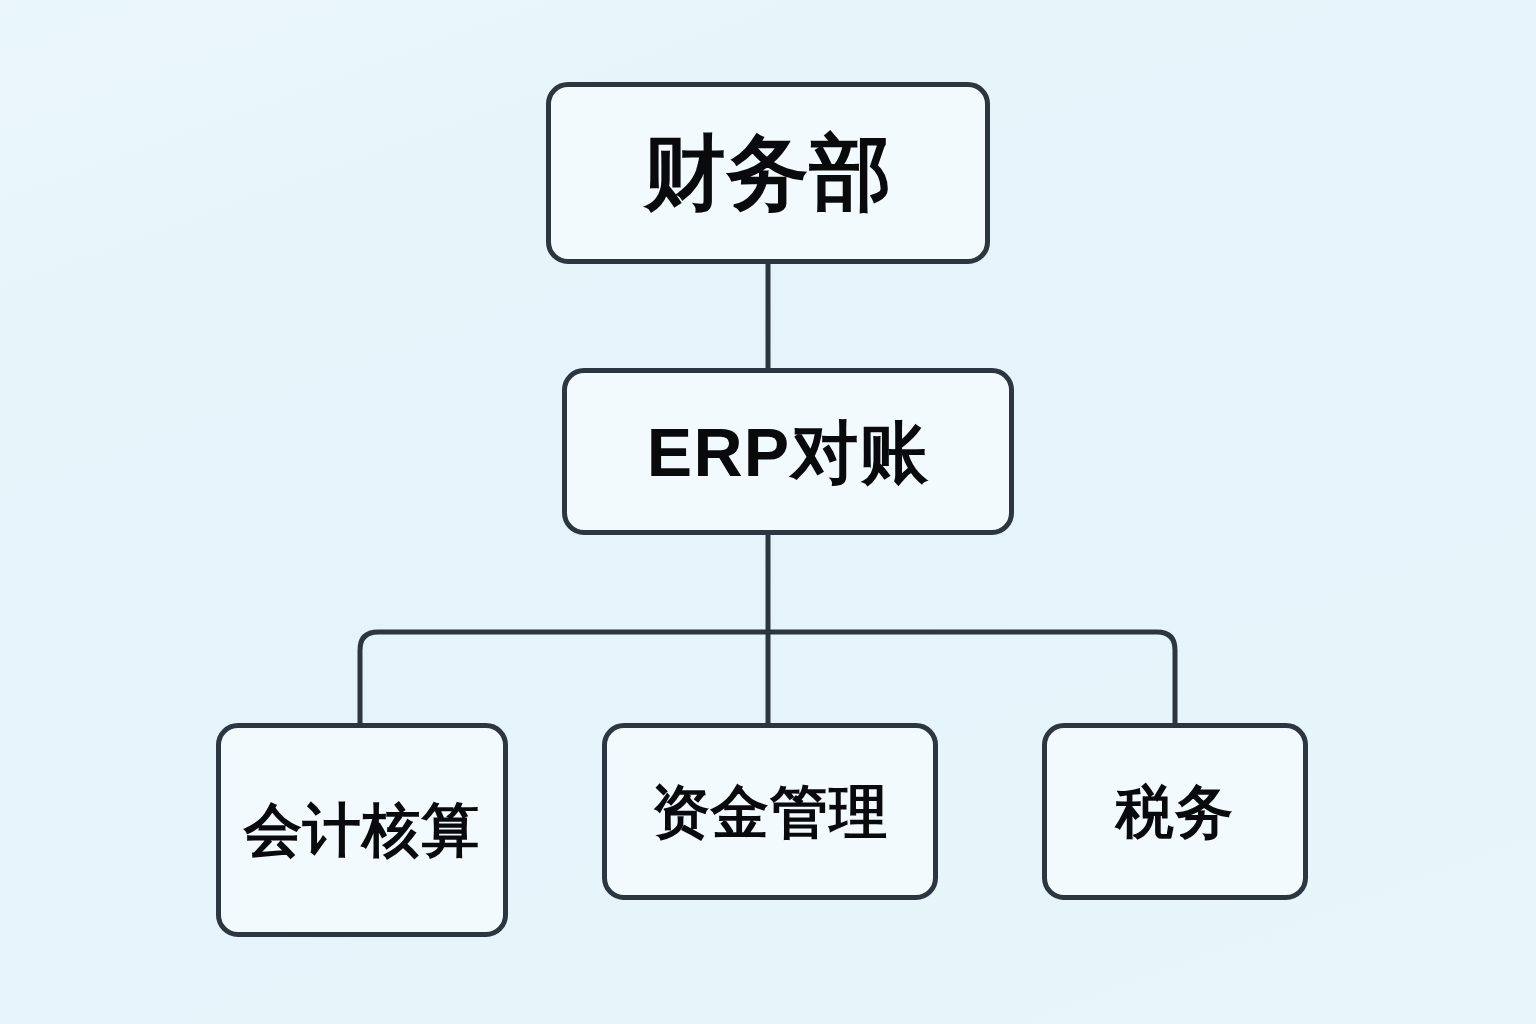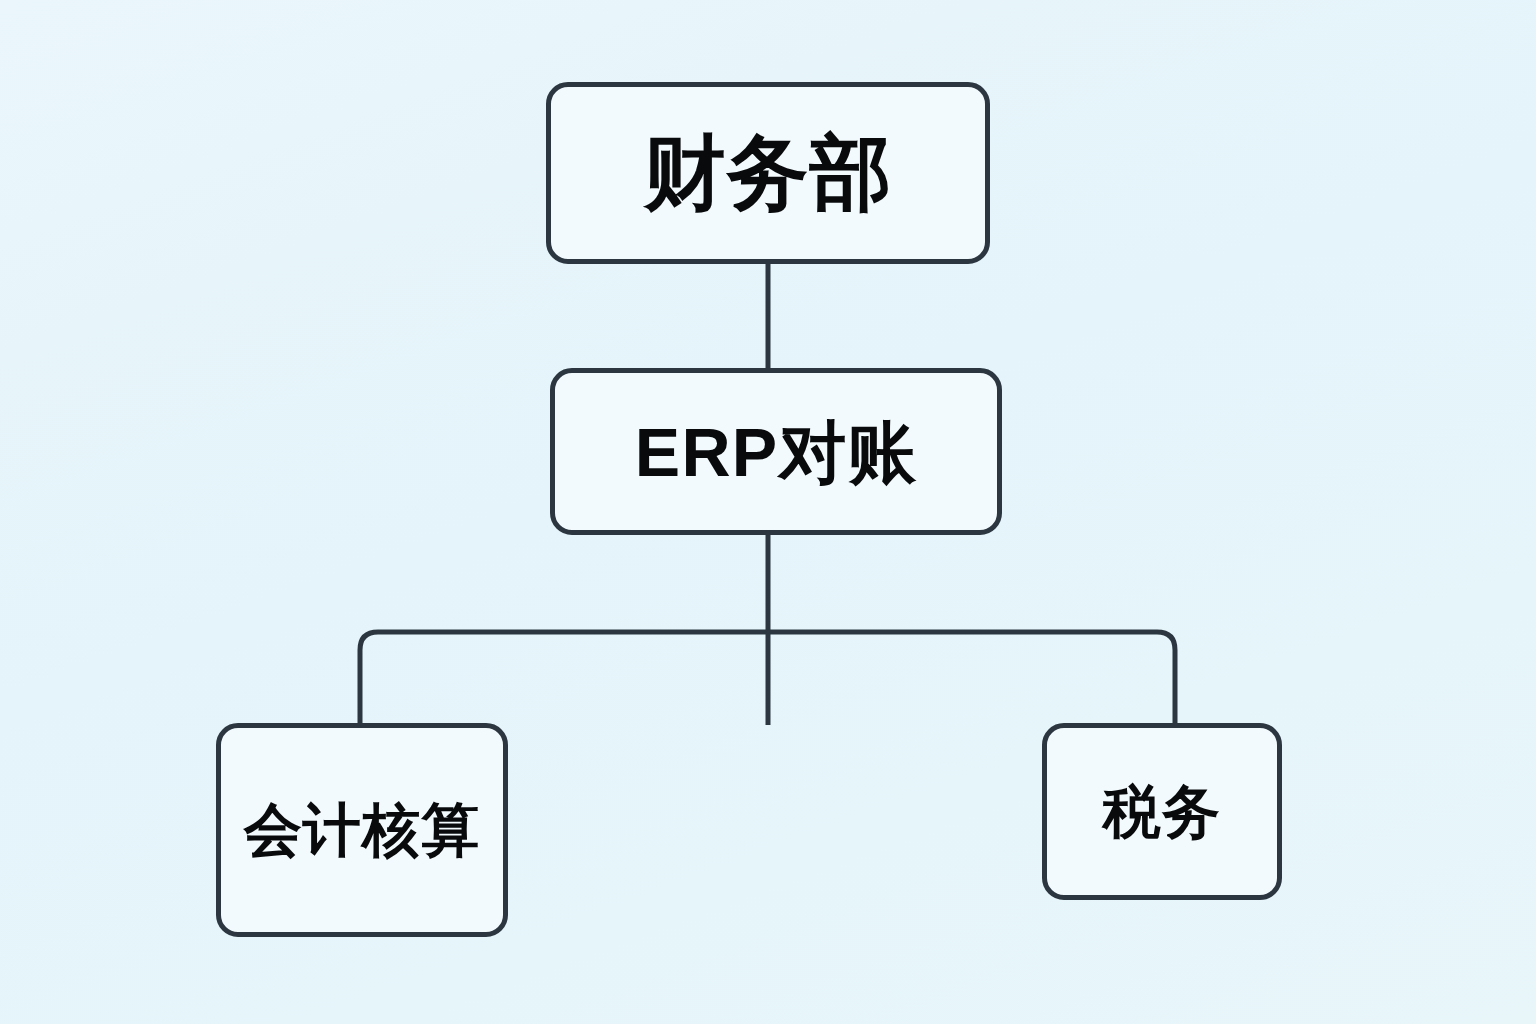--- a/index.html
+++ b/index.html
@@ -54,21 +54,21 @@
   #node-root {
     left: 546px;
     top: 82px;
     width: 444px;
     height: 182px;
   }
   #node-root .node-label { font-size: 82px; letter-spacing: 0.01em; }
 
   
   #node-process {
-    left: 550px;
+    left: 562px;
     top: 368px;
     width: 452px;
     height: 167px;
   }
   #node-process .node-label { font-size: 68px; }
 
   
   #node-child-0 {
     left: 216px;
     top: 723px;
@@ -77,21 +77,21 @@
   }
   #node-child-1 {
     left: 602px;
     top: 723px;
     width: 336px;
     height: 177px;
   }
   #node-child-2 {
     left: 1042px;
     top: 723px;
-    width: 240px;
+    width: 266px;
     height: 177px;
   }
   #node-child-0 .node-label,
   #node-child-1 .node-label,
   #node-child-2 .node-label { font-size: 58px; }
 </style>
 </head>
 <body>
 
 <div id="org-chart-canvas">
@@ -115,18 +115,21 @@
   </div>
 
   <div class="node-box" id="node-process">
     <span class="node-label">ERP对账</span>
   </div>
 
   <div class="node-box" id="node-child-0">
     <span class="node-label">会计核算</span>
   </div>
 
+  <div class="node-box" id="node-child-1">
+    <span class="node-label">资金管理</span>
+  </div>
 
   <div class="node-box" id="node-child-2">
     <span class="node-label">税务</span>
   </div>
 
 </div>
 
 </body></html>

